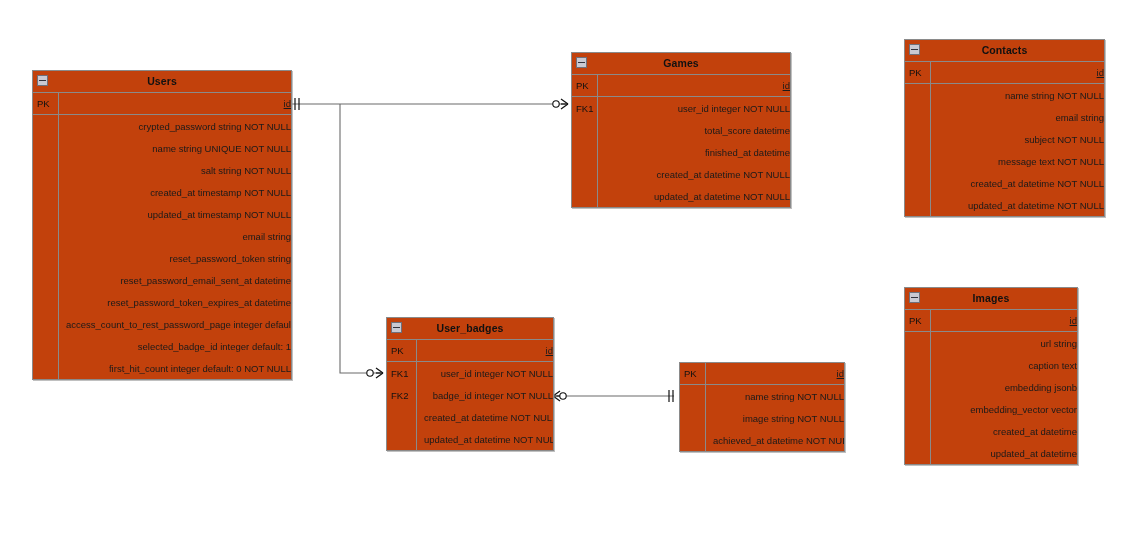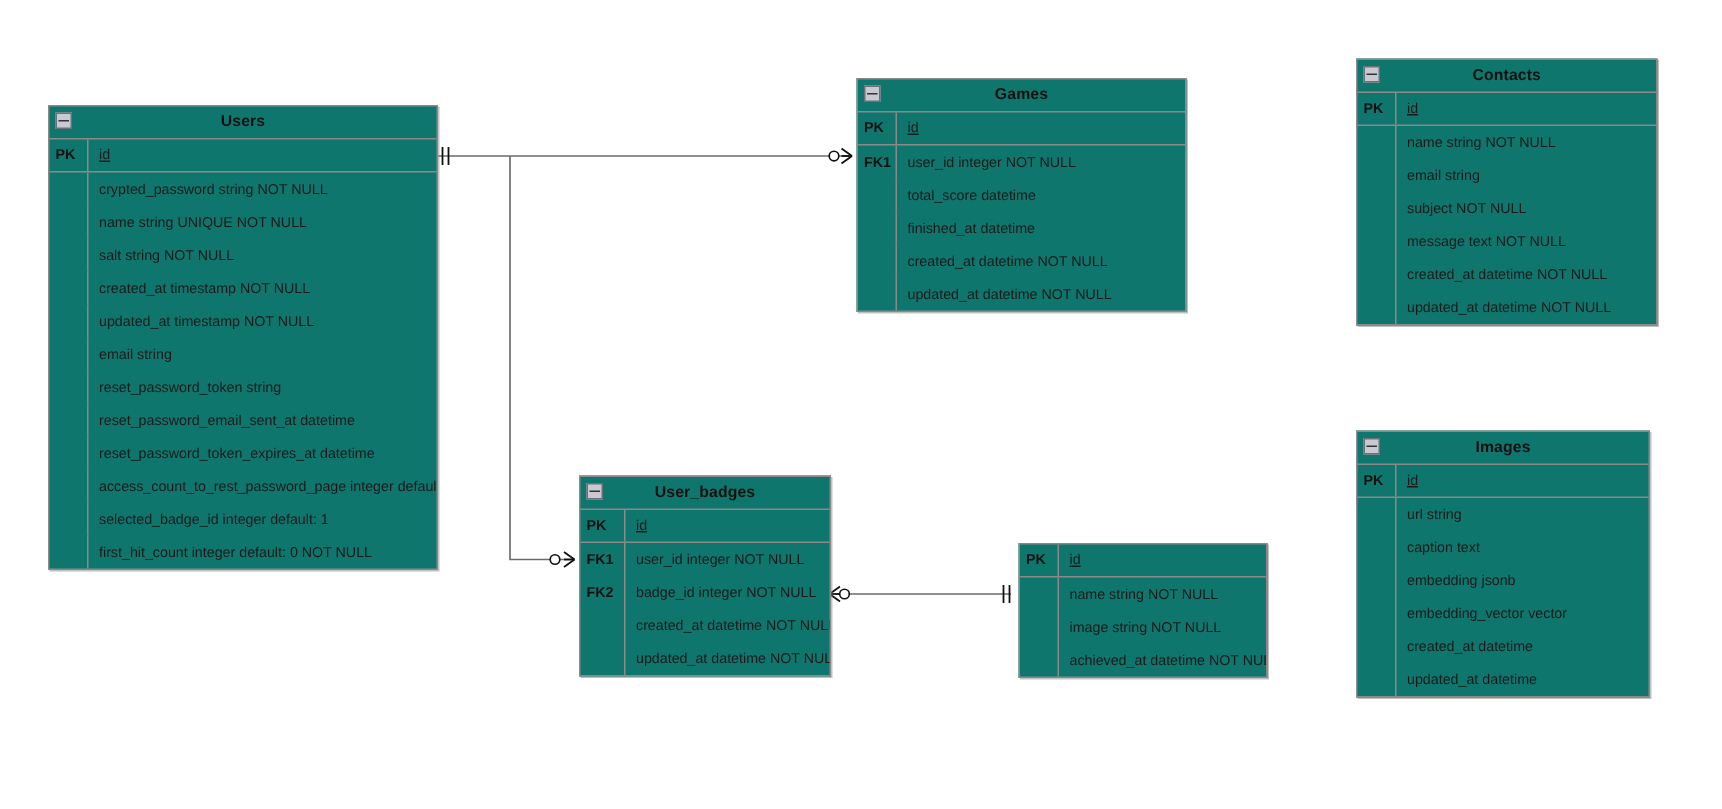--- a/index.html
+++ b/index.html
@@ -13,23 +13,24 @@
     height: 539px;
     background: #ffffff;
     font-family: "Liberation Sans", sans-serif;
     overflow: hidden;
   }
 
   
   .entity {
     position: absolute;
     box-sizing: border-box;
-    background: #0f766e;
+    background: #c2410c;
     border: 1px solid #8a8a8a;
     box-shadow: 1px 1px 0 0 rgba(140,140,140,0.55);
+    text-align: right;
   }
   .ent-header {
     position: relative;
     height: 22px;
     box-sizing: border-box;
     border-bottom: 1px solid #8a8a8a;
     display: flex;
     align-items: center;
     justify-content: center;
   }
@@ -73,21 +74,21 @@
   }
   .key-cell {
     box-sizing: border-box;
     width: 26px;
     flex: 0 0 26px;
     align-self: stretch;
     display: flex;
     align-items: center;
     padding-left: 4px;
     font-size: 9.5px;
-    font-weight: bold;
+    font-weight: normal;
     color: #111111;
     border-right: 1px solid #8a8a8a;
     white-space: nowrap;
   }
   .key-cell.wide {
     width: 30px;
     flex: 0 0 30px;
   }
   .attr-cell {
     box-sizing: border-box;
@@ -304,21 +305,21 @@
         <span class="key-cell"></span>
         <span class="attr-cell">created_at datetime NOT NULL</span>
       </div>
       <div class="ent-row">
         <span class="key-cell"></span>
         <span class="attr-cell">updated_at datetime NOT NULL</span>
       </div>
     </div>
   </div>
 
-  <div class="entity" style="left:904px; top:287px; width:196px;">
+  <div class="entity" style="left:904px; top:287px; width:174px;">
     <div class="ent-header">
       <span class="collapse-icon"></span>
       <span class="ent-title">Images</span>
     </div>
     <div class="ent-rows">
       <div class="ent-row pk-row">
         <span class="key-cell">PK</span>
         <span class="attr-cell underline">id</span>
       </div>
       <div class="ent-row">

